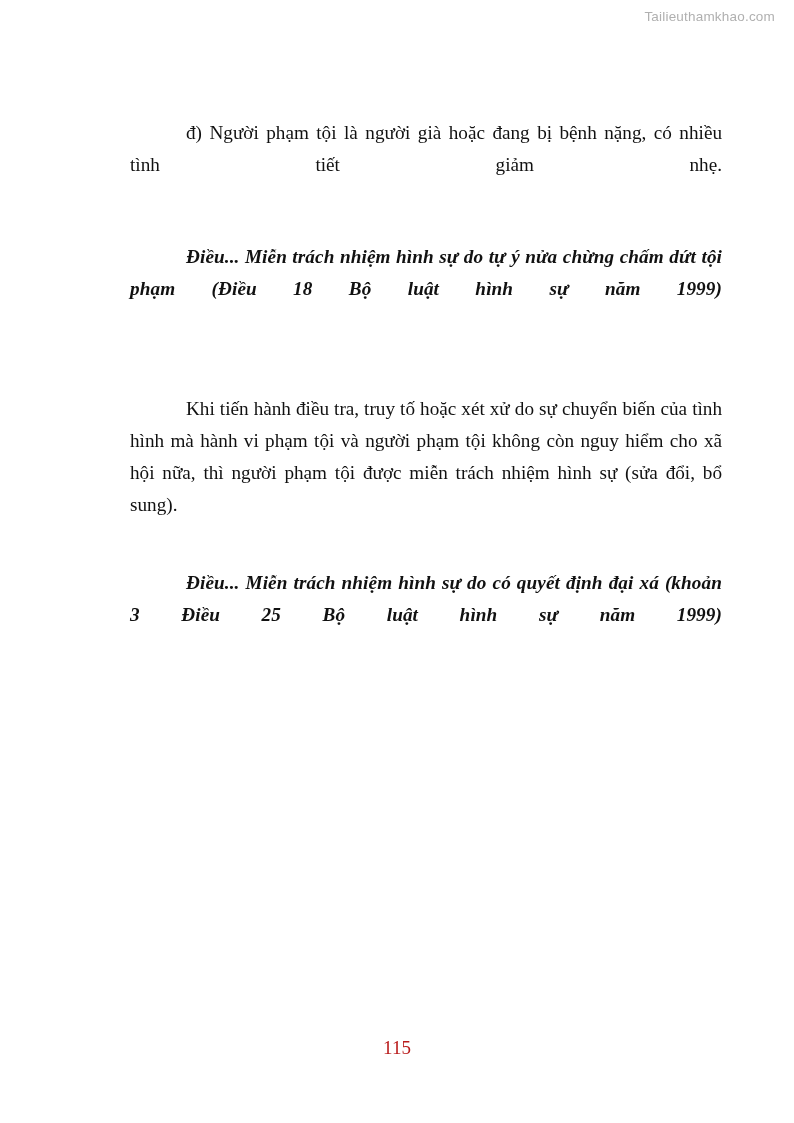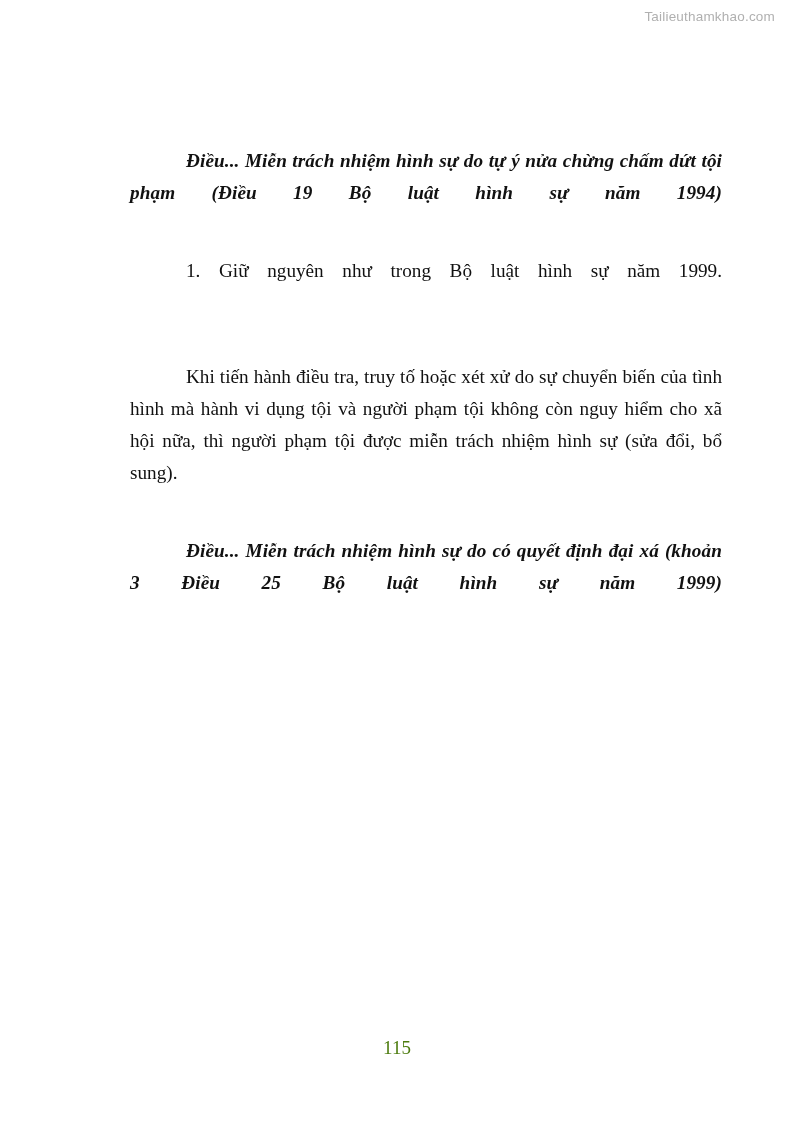--- a/index.html
+++ b/index.html
@@ -73,47 +73,47 @@
 
   
   .page-number {
     position: absolute;
     left: 0;
     right: 0;
     top: 1036px;
     text-align: center;
     font-size: 19px;
     line-height: 24px;
-    color: #4d7c0f;
+    color: #b91c1c;
   }
 
   
   .para::after, .heading::after {
     content: "";
     display: inline-block;
     width: 100%;
   }
 </style>
 </head>
 <body>
 
 <div class="page">
 
   <div class="watermark">Tailieuthamkhao.com</div>
 
   <div class="content">
       <div class="gap-sm"></div>
+      <p class="para">đ) Người phạm tội là người già hoặc đang bị bệnh nặng, có nhiều tình tiết giảm nhẹ.</p>
       <div class="gap-sm"></div>
       <div class="gap-sm"></div>
-      <p class="heading">Điều... Miễn trách nhiệm hình sự do tự ý nửa chừng chấm dứt tội phạm (Điều 19 Bộ luật hình sự năm 1994)</p>
-      <div class="gap-sm"></div>
-      <p class="para">1. Giữ nguyên như trong Bộ luật hình sự năm 1999.</p>
+      <p class="heading">Điều... Miễn trách nhiệm hình sự do tự ý nửa chừng chấm dứt tội phạm (Điều 18 Bộ luật hình sự năm 1999)</p>
       <div class="gap-sm"></div>
       <div class="gap-sm"></div>
       <div class="gap-sm"></div>
-      <p class="para"><span>Khi tiến hành điều tra, truy tố hoặc xét xử do sự chuyển biến của tình hình mà hành vi dụng tội </span><span class="it">và</span><span> người phạm tội không còn nguy hiểm cho xã hội nữa, thì người phạm tội được miễn trách nhiệm hình sự (sửa đổi, bổ sung).</span></p>
+      <div class="gap-sm"></div>
+      <p class="para"><span>Khi tiến hành điều tra, truy tố hoặc xét xử do sự chuyển biến của tình hình mà hành vi phạm tội </span><span class="it">và</span><span> người phạm tội không còn nguy hiểm cho xã hội nữa, thì người phạm tội được miễn trách nhiệm hình sự (sửa đổi, bổ sung).</span></p>
       <div class="gap-sm"></div>
       <p class="heading">Điều... Miễn trách nhiệm hình sự do có quyết định đại xá (khoản 3 Điều 25 Bộ luật hình sự năm 1999)</p>
     </div>
 
   <div class="page-number">115</div>
 
 </div>
 
 </body></html>

